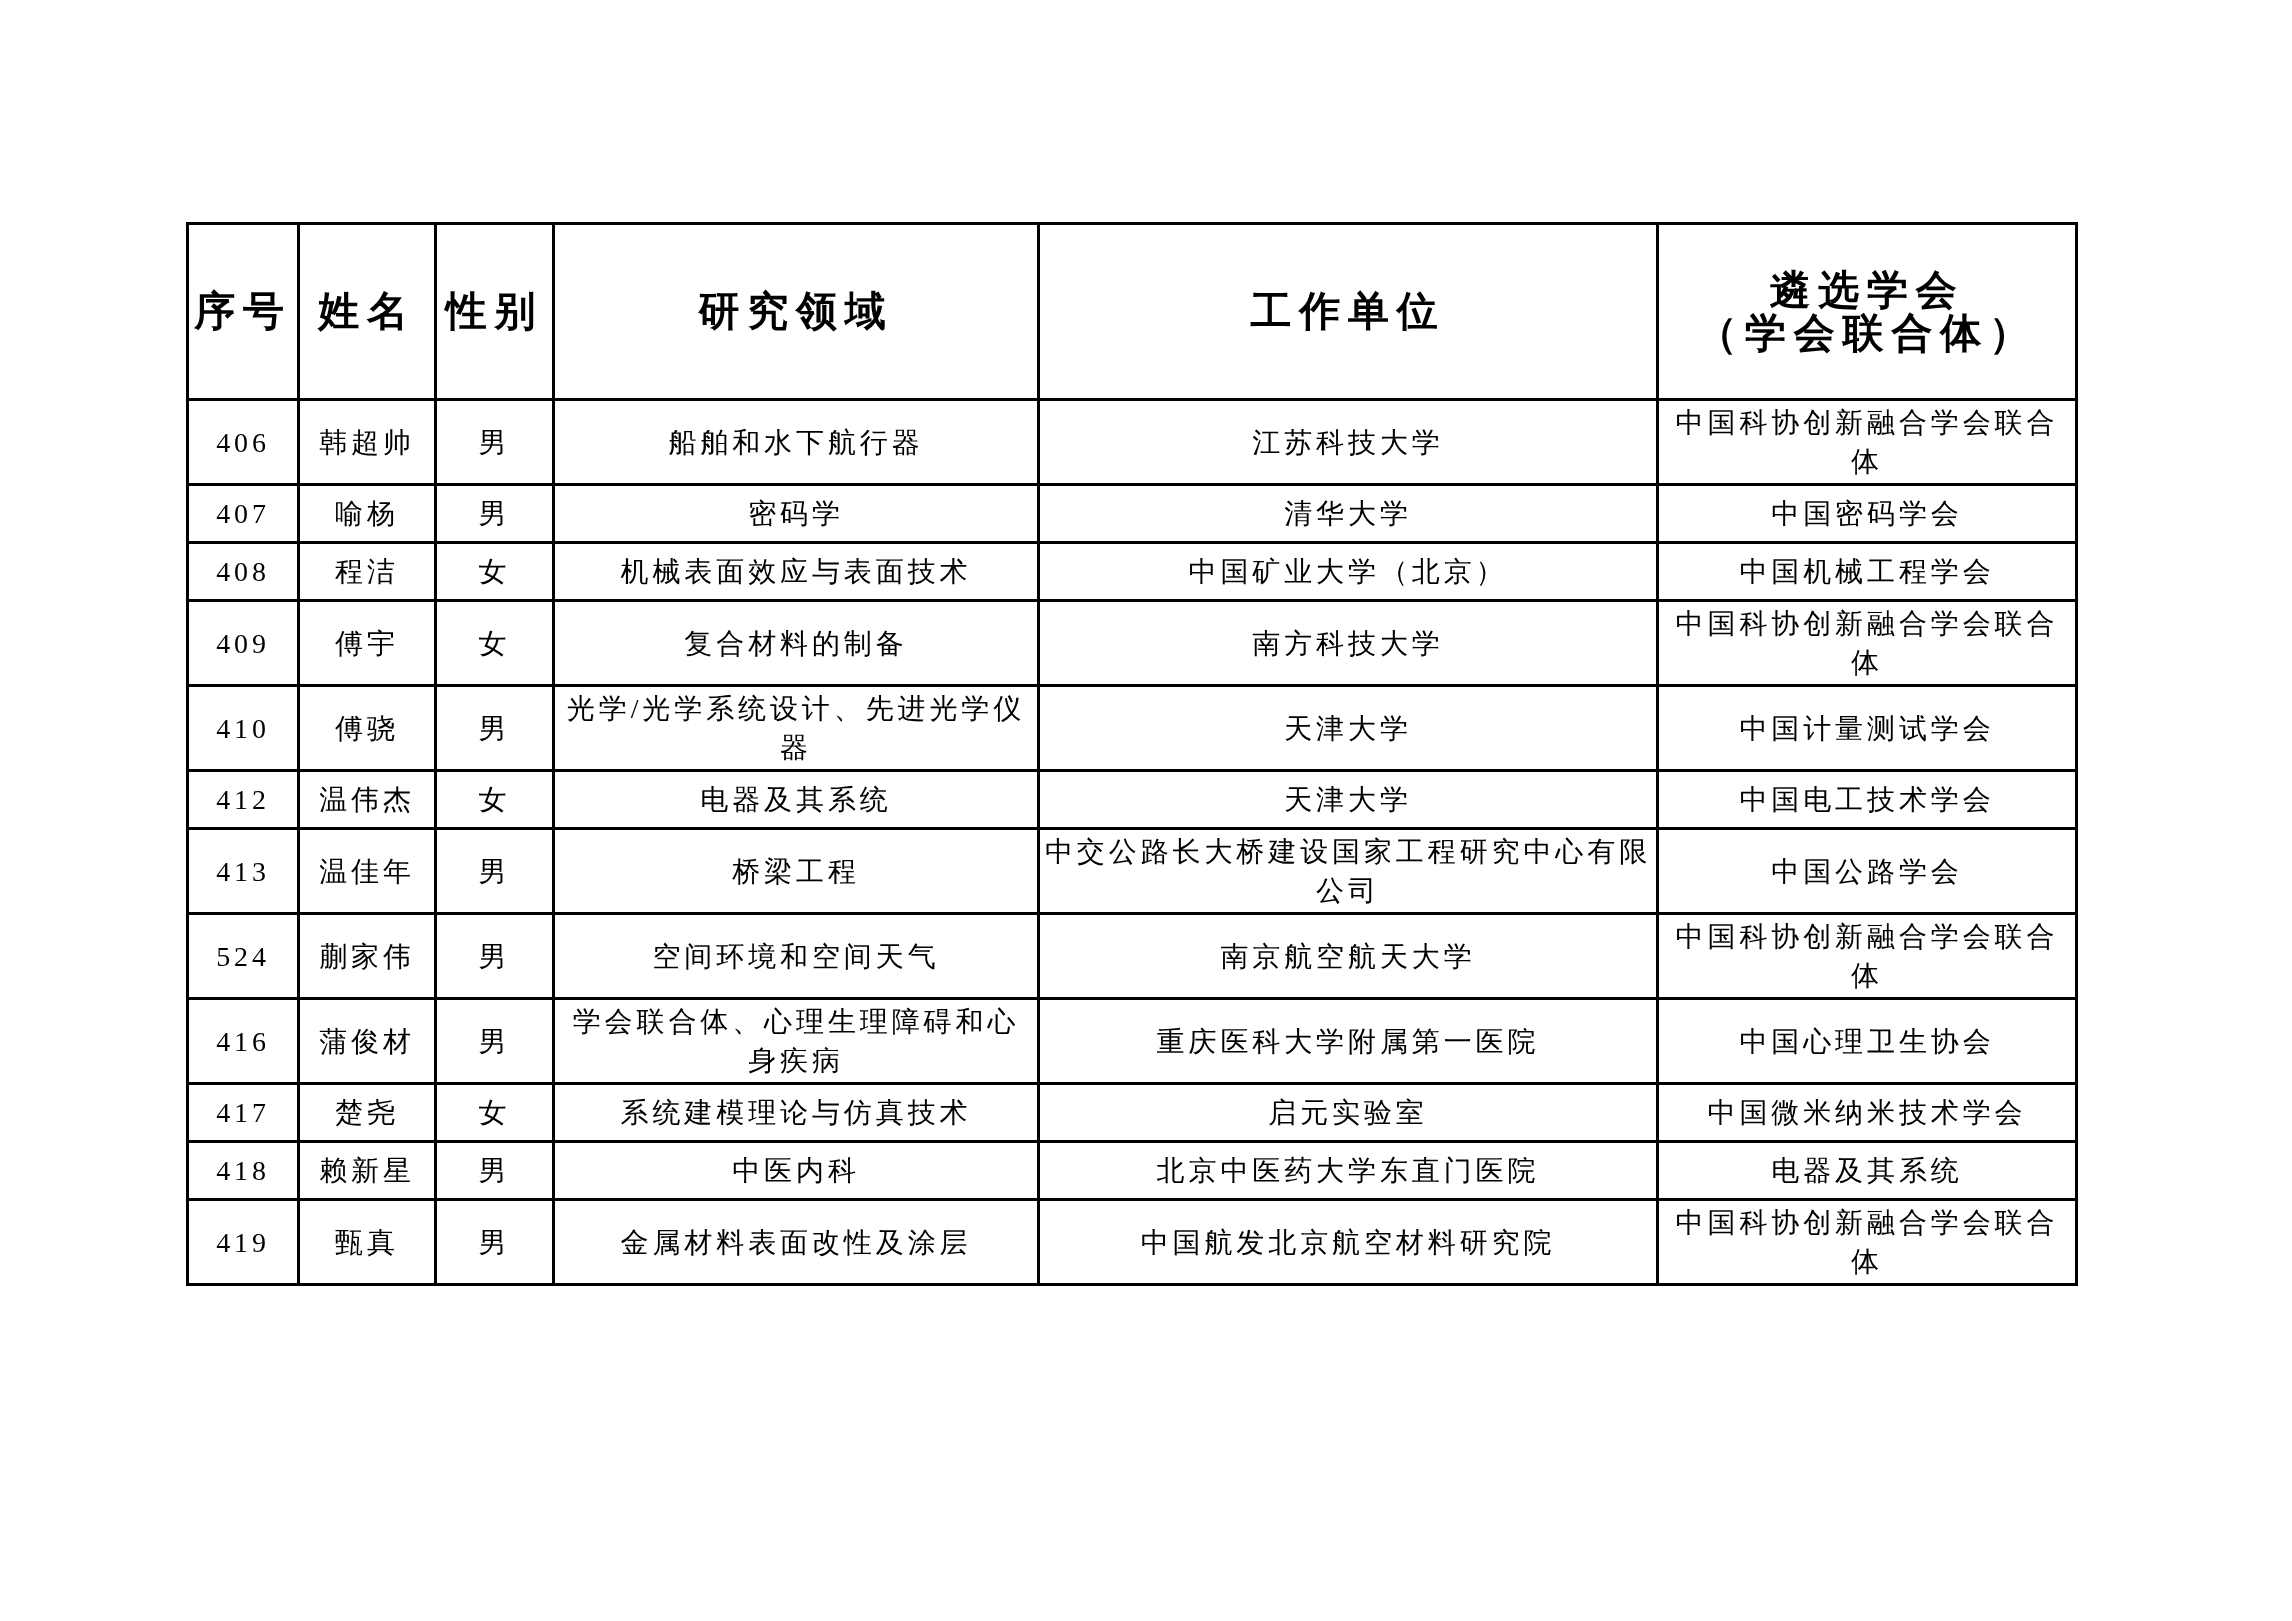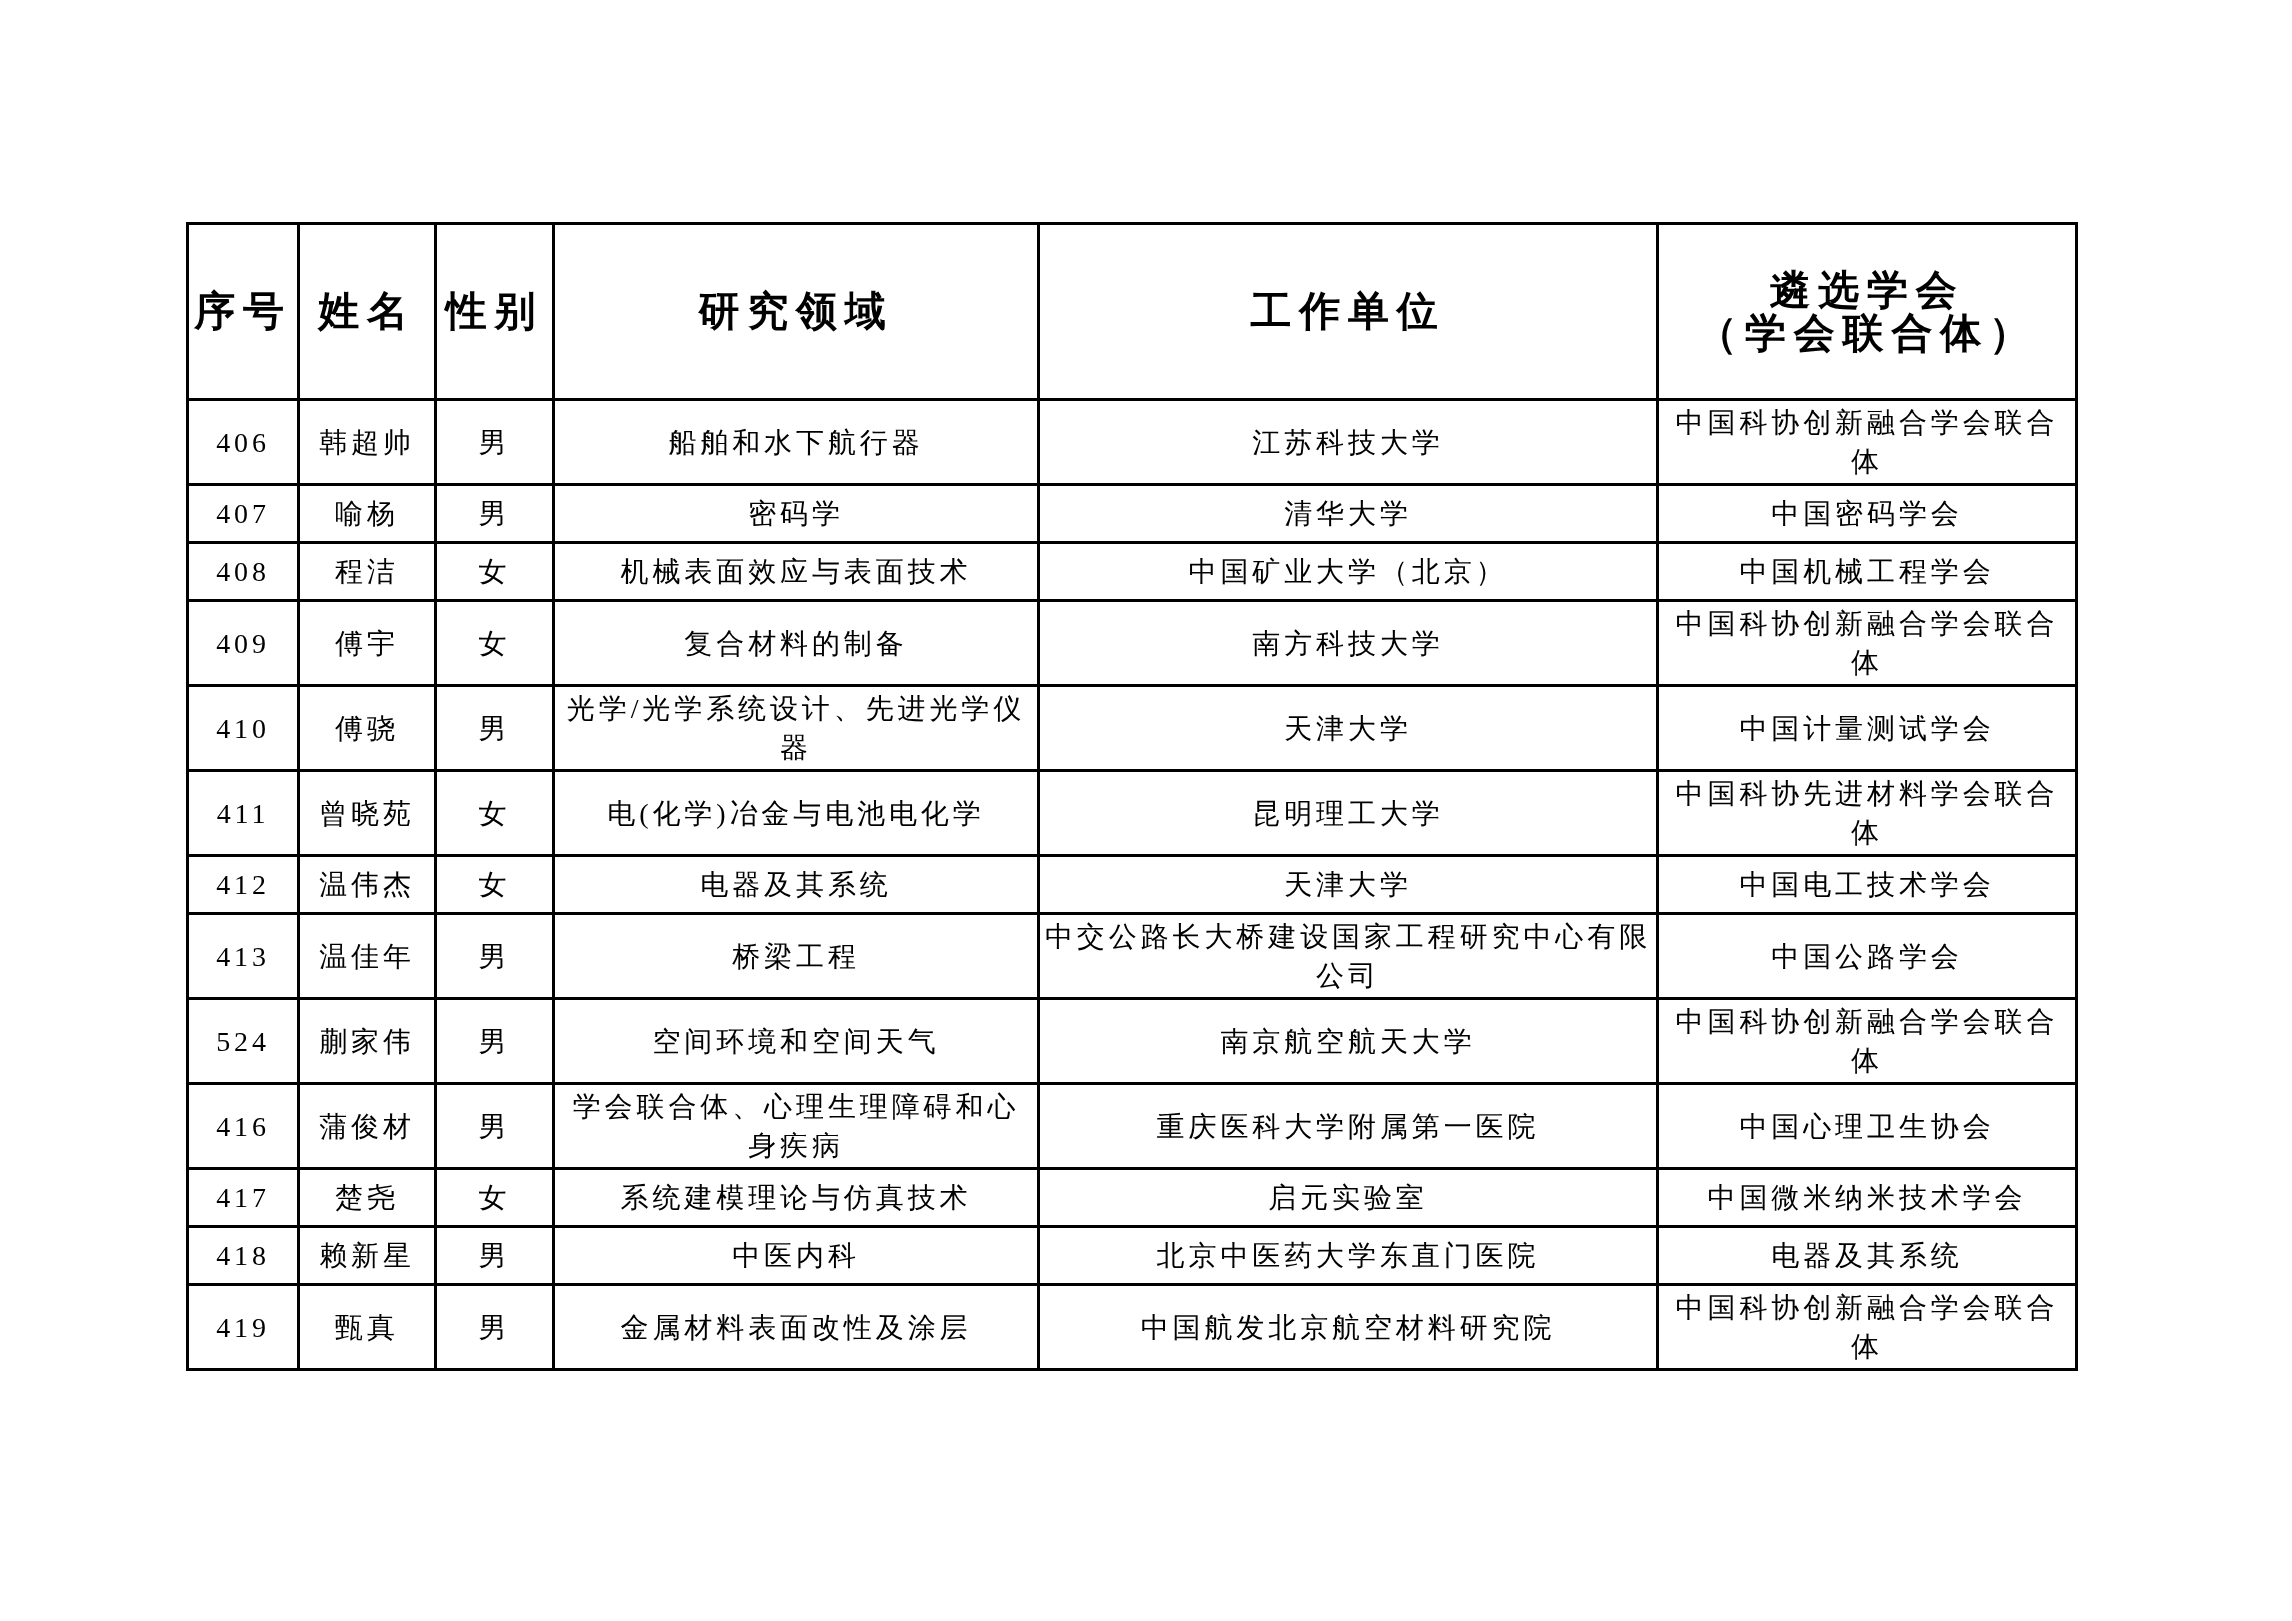--- a/index.html
+++ b/index.html
@@ -125,28 +125,20 @@
           </tr>
           <tr>
             <td class="col-no">410</td>
             <td class="col-name">傅骁</td>
             <td class="col-gender">男</td>
             <td class="col-field">光学/光学系统设计、先进光学仪器</td>
             <td class="col-employer">天津大学</td>
             <td class="col-society">中国计量测试学会</td>
           </tr>
           <tr>
-            <td class="col-no">411</td>
-            <td class="col-name">曾晓苑</td>
-            <td class="col-gender">女</td>
-            <td class="col-field">电(化学)冶金与电池电化学</td>
-            <td class="col-employer">昆明理工大学</td>
-            <td class="col-society">中国科协先进材料学会联合体</td>
-          </tr>
-          <tr>
             <td class="col-no">412</td>
             <td class="col-name">温伟杰</td>
             <td class="col-gender">女</td>
             <td class="col-field">电器及其系统</td>
             <td class="col-employer">天津大学</td>
             <td class="col-society">中国电工技术学会</td>
           </tr>
           <tr>
             <td class="col-no">413</td>
             <td class="col-name">温佳年</td>

